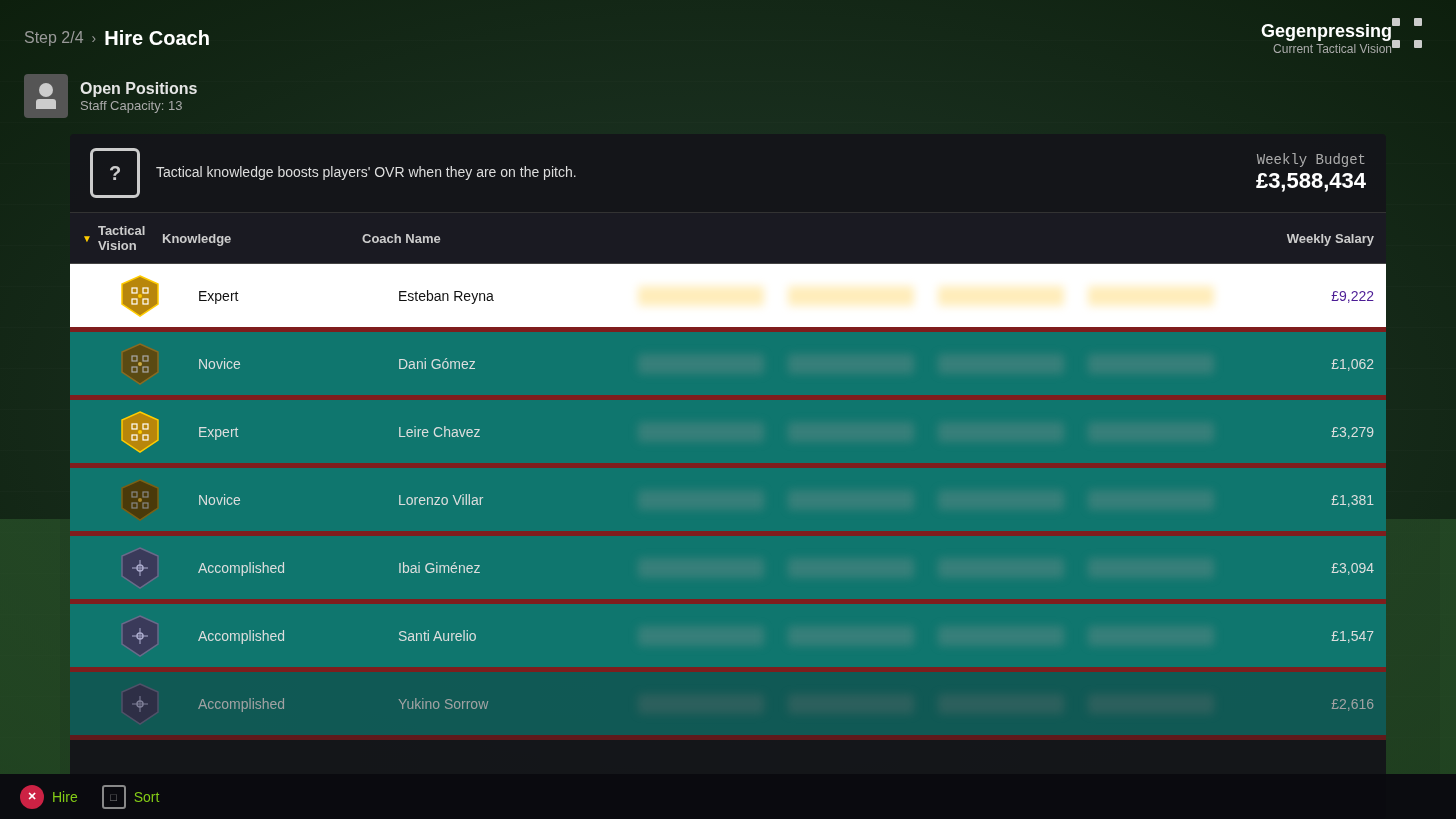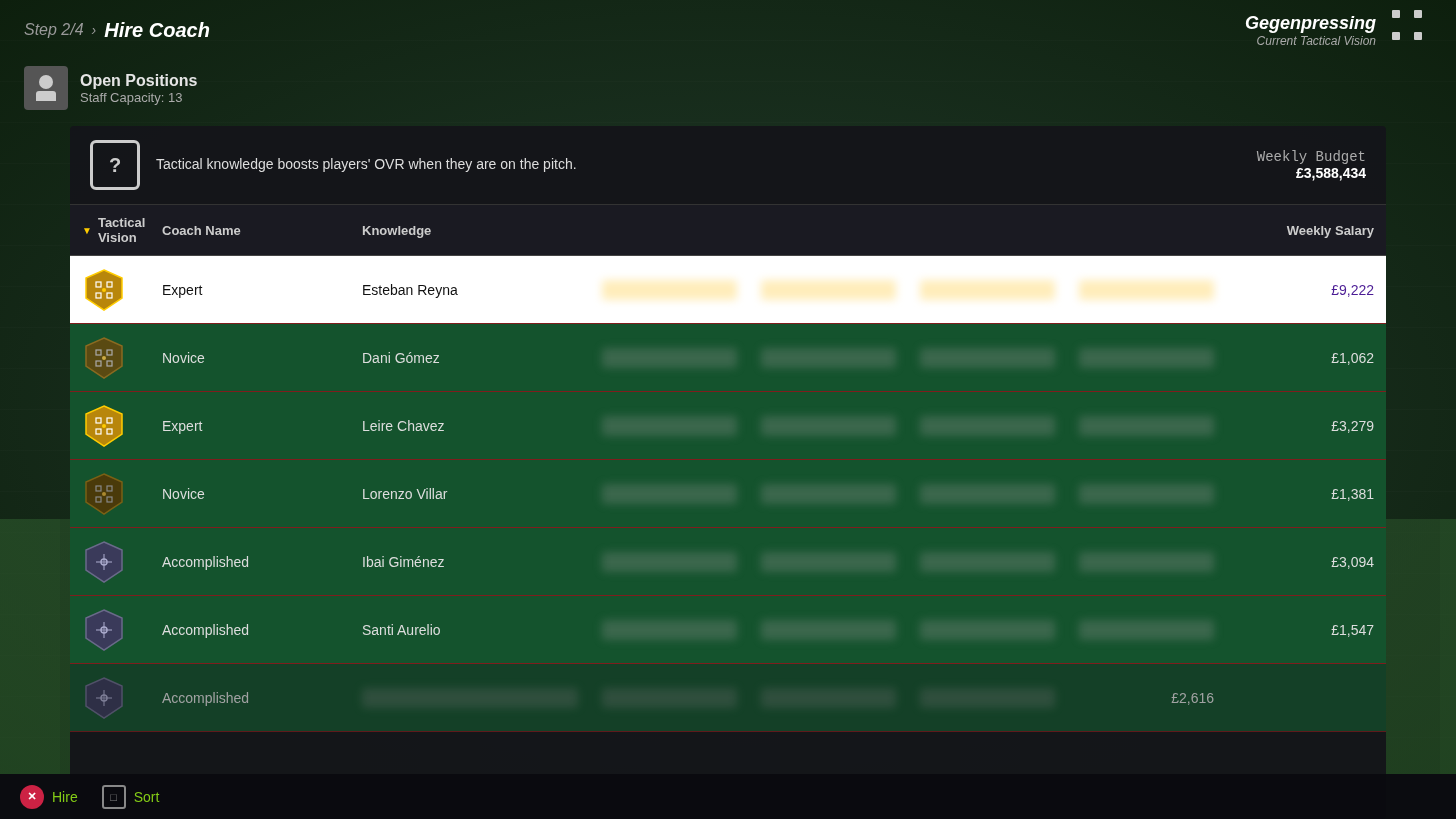--- a/index.html
+++ b/index.html
@@ -61,22 +61,21 @@
       inset: 0;
       z-index: 10;
       display: flex;
       flex-direction: column;
     }
 
     
     .header {
       display: flex;
       justify-content: space-between;
-      padding: 10px 24px 10px;
-      font-style: italic;
+      padding: 18px 24px 10px;
     }
 
     .breadcrumb {
       display: flex;
       align-items: center;
       gap: 8px;
       color: #cccccc;
       font-size: 16px;
     }
 
@@ -91,21 +90,20 @@
 
     .breadcrumb-current {
       color: #ffffff;
       font-weight: bold;
       font-size: 20px;
     }
 
     .tactical-vision-info {
       display: flex;
       align-items: center;
-      gap: 16px;
       color: #cccccc;
       text-align: right;
     }
 
     .tv-text {
       display: flex;
       flex-direction: column;
       align-items: flex-end;
     }
 
@@ -233,21 +231,21 @@
     }
 
     .budget-label {
       color: #aaaaaa;
       font-size: 14px;
       font-family: Liberation Mono, monospace;
     }
 
     .budget-amount {
       color: #ffffff;
-      font-size: 14px;
+      font-size: 22px;
       font-weight: bold;
     }
 
     
     .table-header {
       display: grid;
       grid-template-columns: 80px 200px 240px 1fr 1fr 1fr 1fr 160px;
       background: #1a1a22;
       padding: 10px 0;
       border-bottom: 1px solid #444;
@@ -274,36 +272,37 @@
 
     
     .table-body {
       flex: 1;
       overflow-y: auto;
     }
 
     .table-row {
       display: grid;
       grid-template-columns: 80px 200px 240px 1fr 1fr 1fr 1fr 160px;
-      border-bottom: 1px solid #7f1d1d;
+      border-bottom: 5px solid #7f1d1d;
       align-items: center;
       min-height: 68px;
+      padding-left: 36px;
     }
 
     .table-row.selected {
       background: #ffffff;
       color: #000000;
     }
 
     .table-row.selected .cell-text {
       color: #000000;
     }
 
     .table-row:not(.selected) {
-      background: #14532d;
+      background: #0f766e;
     }
 
     .cell {
       padding: 8px 12px;
       display: flex;
       align-items: center;
     }
 
     .cell.right {
       justify-content: flex-end;
@@ -459,24 +458,24 @@
         <div class="budget-amount">£3,588,434</div>
       </div>
     </div>
 
     <div class="table-header">
       <div class="col-header">
         <span class="sort-arrow">▼</span>
         <span>Tactical Vision</span>
       </div>
       <div class="col-header">
+        <span>Knowledge</span>
+      </div>
+      <div class="col-header">
         <span>Coach Name</span>
-      </div>
-      <div class="col-header">
-        <span>Knowledge</span>
       </div>
       <div class="col-header"></div>
       <div class="col-header"></div>
       <div class="col-header"></div>
       <div class="col-header"></div>
       <div class="col-header right">
         <span>Weekly Salary</span>
       </div>
     </div>
 
@@ -686,20 +685,23 @@
         <div class="cell">
           <svg class="badge-svg" viewBox="0 0 44 44">
             <polygon points="22,2 40,10 40,30 22,42 4,30 4,10" fill="#3a3a5a" stroke="#6a6a8a" stroke-width="1.5"></polygon>
             <line x1="14" y1="22" x2="30" y2="22" stroke="#8888aa" stroke-width="1.5"></line>
             <line x1="22" y1="14" x2="22" y2="30" stroke="#8888aa" stroke-width="1.5"></line>
             <circle cx="22" cy="22" r="3" fill="none" stroke="#aaaacc" stroke-width="1.5"></circle>
           </svg>
         </div>
         <div class="cell">
           <span class="cell-text">Accomplished</span>
+        </div>
+        <div class="cell">
+          <span class="cell-text">Yukino Sorrow</span>
         </div>
         <div class="cell">
           <div class="cell-blurred"></div>
         </div>
         <div class="cell">
           <div class="cell-blurred"></div>
         </div>
         <div class="cell">
           <div class="cell-blurred"></div>
         </div>

